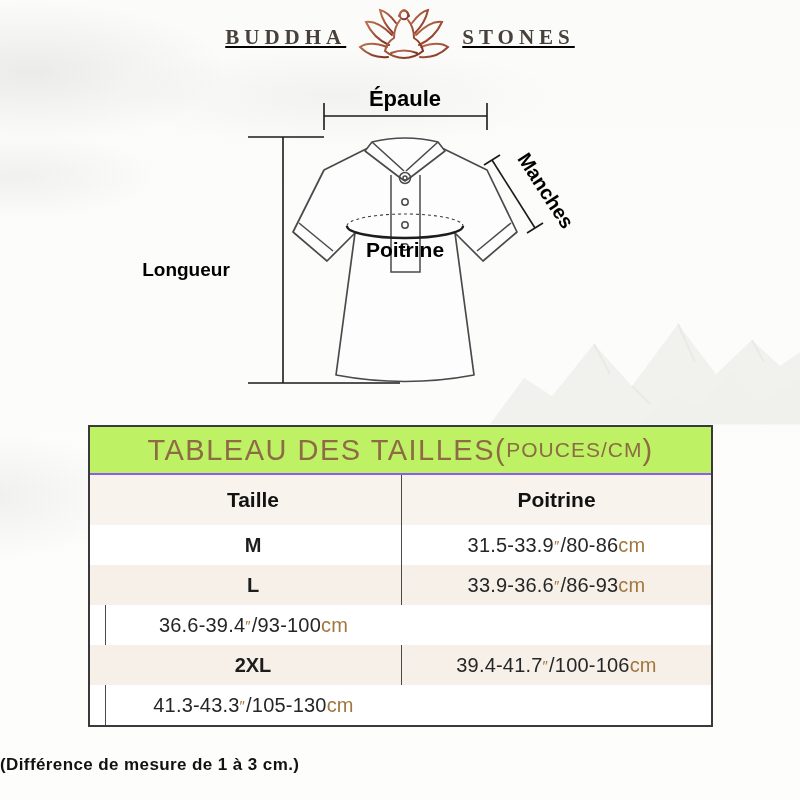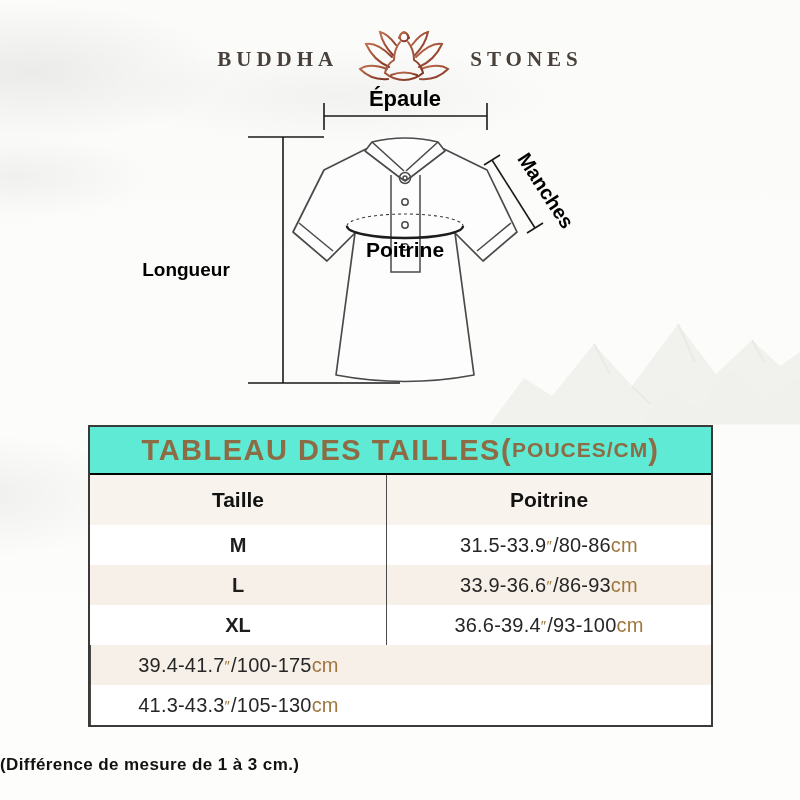--- a/index.html
+++ b/index.html
@@ -8,46 +8,46 @@
     font-family:"Liberation Sans",sans-serif;
     background:
       radial-gradient(ellipse 280px 100px at 4% 9%, rgba(90,90,90,.10), transparent 70%),
       radial-gradient(ellipse 320px 70px at 42% 12%, rgba(90,90,90,.06), transparent 70%),
       radial-gradient(ellipse 220px 90px at -2% 62%, rgba(90,90,90,.08), transparent 70%),
       radial-gradient(ellipse 200px 60px at 2% 22%, rgba(90,90,90,.07), transparent 70%),
       linear-gradient(180deg,#fbfbfa,#fdfdfc);
   }
   
   .logo-row{
-    position:absolute;top:22px;left:0;width:800px;height:74px;
-    display:flex;align-items:center;justify-content:center;gap:20px;
+    position:absolute;top:0;left:0;width:800px;height:74px;
+    display:flex;align-items:center;justify-content:center;gap:12px;text-decoration:underline;
   }
   .brand-text{
     font-family:"Liberation Serif",serif;font-size:21px;font-weight:600;
     letter-spacing:5px;color:#48403a;
   }
   .lotus-wrap{width:92px;height:66px;}
   
   .diagram{position:absolute;top:85px;left:0;width:800px;height:330px;}
   
   .mountains{position:absolute;top:282px;right:0;width:310px;height:142px;opacity:.6;}
   .mountains2{position:absolute;top:330px;right:0;width:160px;height:95px;opacity:.45;}
   
   .size-table{
     position:absolute;left:88px;top:425px;width:625px;
     border:2px solid #3a3a3a;background:#fff;box-sizing:border-box;
   }
   .table-title{
-    background:#5eead4;border-bottom:2px solid #000000;
+    background:#bef264;border-bottom:2px solid #8b5cf6;
     height:46px;display:flex;align-items:center;justify-content:center;
-    color:#8d6b44;font-weight:bold;white-space:nowrap;
+    color:#8d6b44;font-weight:normal;white-space:nowrap;
   }
   .title-main{font-size:29px;letter-spacing:1.5px;}
   .title-sub{font-size:21px;letter-spacing:1px;}
-  .trow{display:grid;grid-template-columns:296px 1fr;}
+  .trow{display:grid;grid-template-columns:296px 1fr;padding-left:15px;}
   .trow .cell{display:flex;align-items:center;justify-content:center;}
   .trow .cell:last-child{border-left:1px solid #4a4a4a;}
   .table-header{height:50px;background:#f8f3ed;}
   .table-header .cell{font-size:21px;font-weight:bold;color:#121212;}
   .table-row{height:40px;background:#ffffff;}
   .table-row.alt{background:#f7f0e9;}
   .size-cell{font-size:20px;font-weight:600;color:#1d1d1d;}
   .chest-cell{font-size:20px;color:#262626;letter-spacing:.2px;}
   .chest-cell .accent{color:#a0783f;}
   .chest-cell .inch-mark{font-size:15px;vertical-align:4px;margin-right:1px;}
@@ -175,35 +175,35 @@
       <div class="cell size-cell">L</div>
       <div class="cell chest-cell">
         <span>33.9-36.6</span>
           <span class="accent inch-mark">″</span>
           <span>/</span>
           <span>86-93</span>
           <span class="accent">cm</span>
       </div>
     </div>
       <div class="trow table-row">
-      <div class="cell size-cell">XL</div>
       <div class="cell chest-cell">
         <span>36.6-39.4</span>
           <span class="accent inch-mark">″</span>
           <span>/</span>
           <span>93-100</span>
           <span class="accent">cm</span>
       </div>
     </div>
       <div class="trow table-row alt">
+      <div class="cell size-cell">2XL</div>
       <div class="cell chest-cell">
         <span>39.4-41.7</span>
           <span class="accent inch-mark">″</span>
           <span>/</span>
-          <span>100-175</span>
+          <span>100-106</span>
           <span class="accent">cm</span>
       </div>
     </div>
       <div class="trow table-row">
       <div class="cell chest-cell">
         <span>41.3-43.3</span>
           <span class="accent inch-mark">″</span>
           <span>/</span>
           <span>105-130</span>
           <span class="accent">cm</span>

